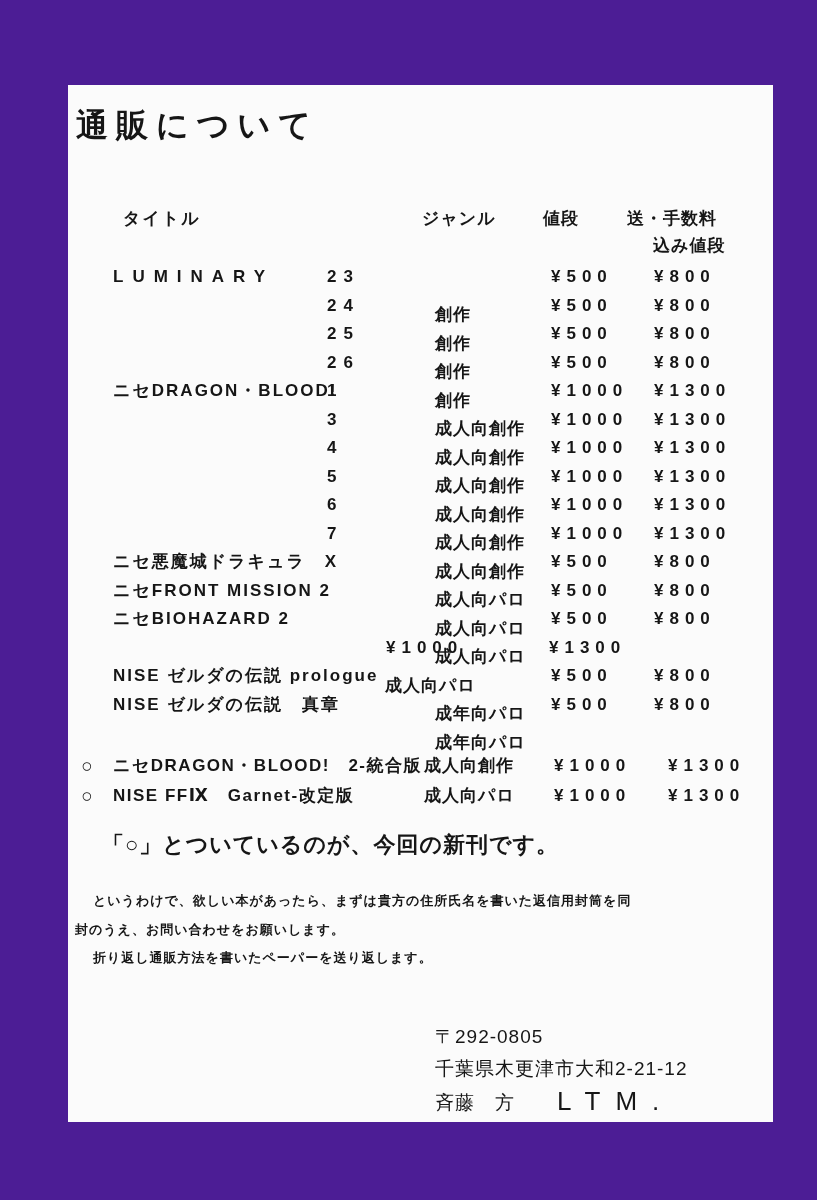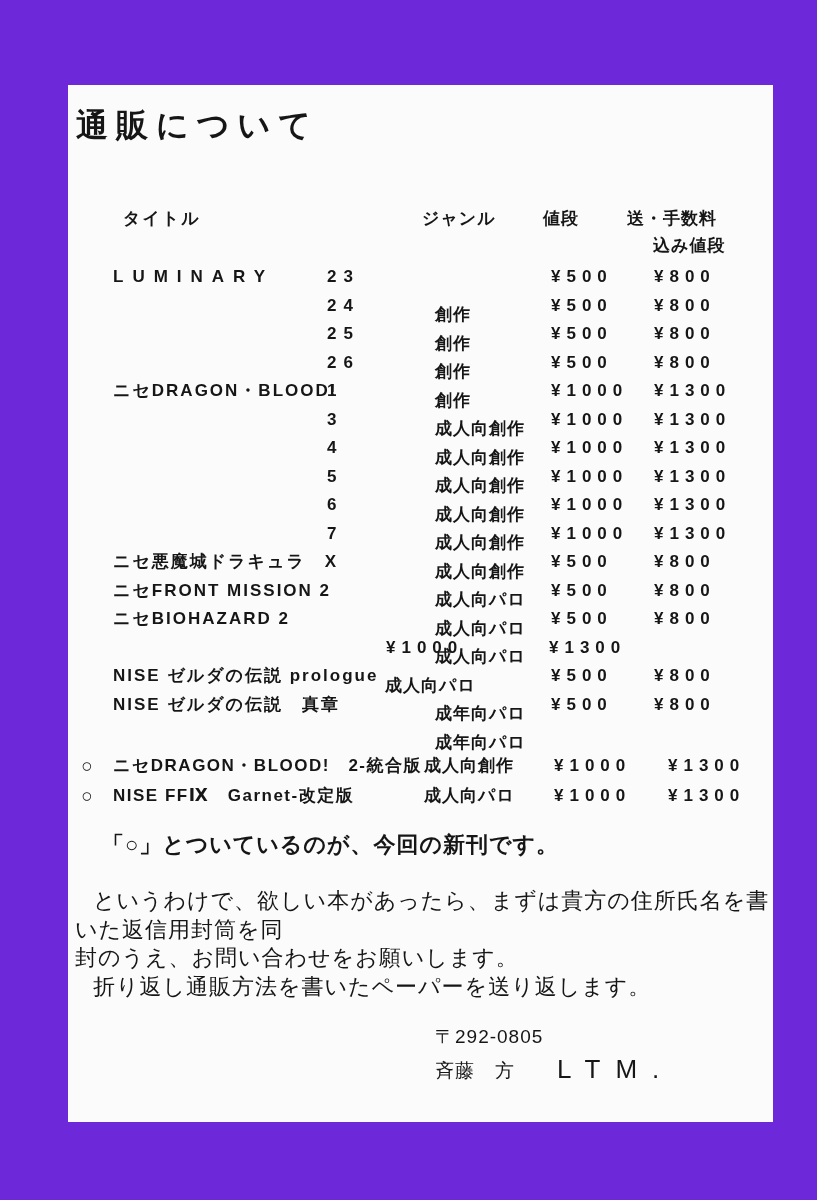--- a/index.html
+++ b/index.html
@@ -3,21 +3,21 @@
 <meta charset="utf-8">
 <style>
   * { margin:0; padding:0; box-sizing:border-box; }
   html,body { width:817px; height:1200px; }
   body {
     background:#030303;
     font-family:"Liberation Sans","DejaVu Sans",sans-serif;
     position:relative;
     overflow:hidden;
   }
-  .frame { position:absolute; inset:0; background:#6d28d9; }
+  .frame { position:absolute; inset:0; background:#4c1d95; }
   .paper {
     position:absolute; left:68px; top:85px; width:705px; height:1037px;
     background:#fbfbfb; color:#161616;
   }
   .doc-title {
     position:absolute; left:8px; top:22px;
     font-size:32px; font-weight:bold; letter-spacing:8px; line-height:36px;
     white-space:nowrap;
   }
   .intro {
@@ -60,21 +60,21 @@
   .n-genre { padding-left:3px; letter-spacing:1px; }
   .n-price { padding-left:33px; letter-spacing:6px; }
   .n-incl  { padding-left:20px; letter-spacing:6px; }
   
   .note {
     position:absolute; left:34px; top:745px;
     font-size:22px; font-weight:bold; letter-spacing:1px; white-space:nowrap;
   }
   .closing {
     position:absolute; left:7px; top:802px; width:698px;
-    font-size:22px; font-weight:normal; letter-spacing:1px; line-height:28.5px;
+    font-size:13px; font-weight:bold; letter-spacing:1px; line-height:28.5px;
   }
   .closing .indent { text-indent:18px; }
   .address {
     position:absolute; left:367px; top:936px;
     font-size:19px; font-weight:normal; letter-spacing:1px; line-height:32px;
     white-space:nowrap;
   }
   .ltm { font-size:26px; letter-spacing:15px; margin-left:42px; vertical-align:-1px;text-align:center; }
 </style>
 </head>
@@ -231,17 +231,18 @@
     <p class="note">「○」とついているのが、今回の新刊です。</p>
 
     <div class="closing">
       <p class="indent">というわけで、欲しい本があったら、まずは貴方の住所氏名を書いた返信用封筒を同</p>
       <p>封のうえ、お問い合わせをお願いします。</p>
       <p class="indent">折り返し通販方法を書いたペーパーを送り返します。</p>
     </div>
 
     <div class="address">
       <p>〒292-0805</p>
+      <p>千葉県木更津市大和2-21-12</p>
       <p><span>斉藤　方</span><span class="ltm">LTM.</span></p>
     </div>
 
   </div>
 </div>
 
 </body></html>

